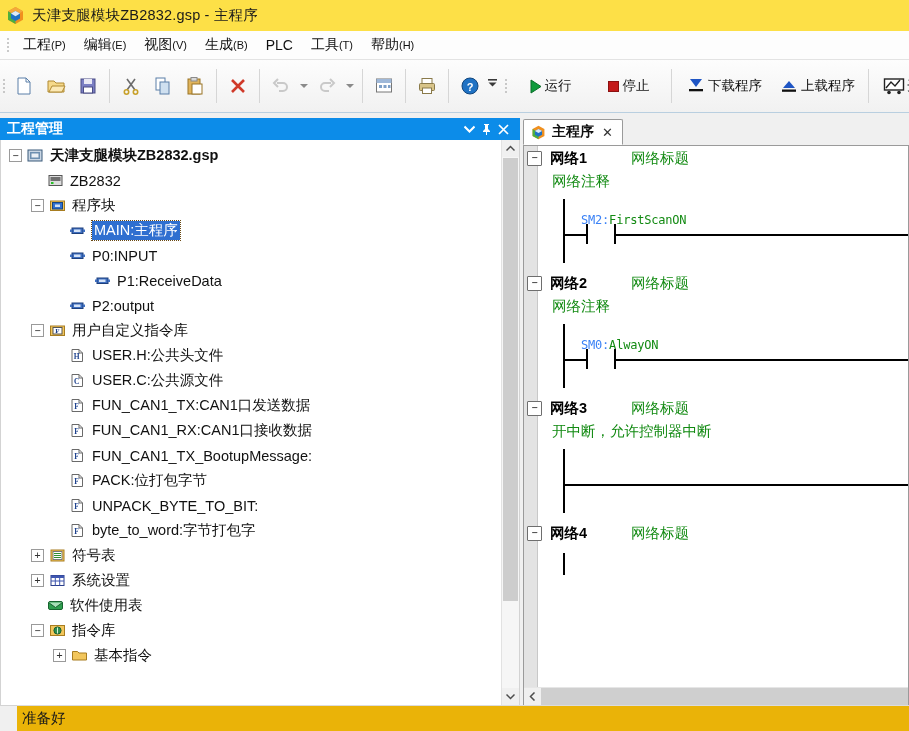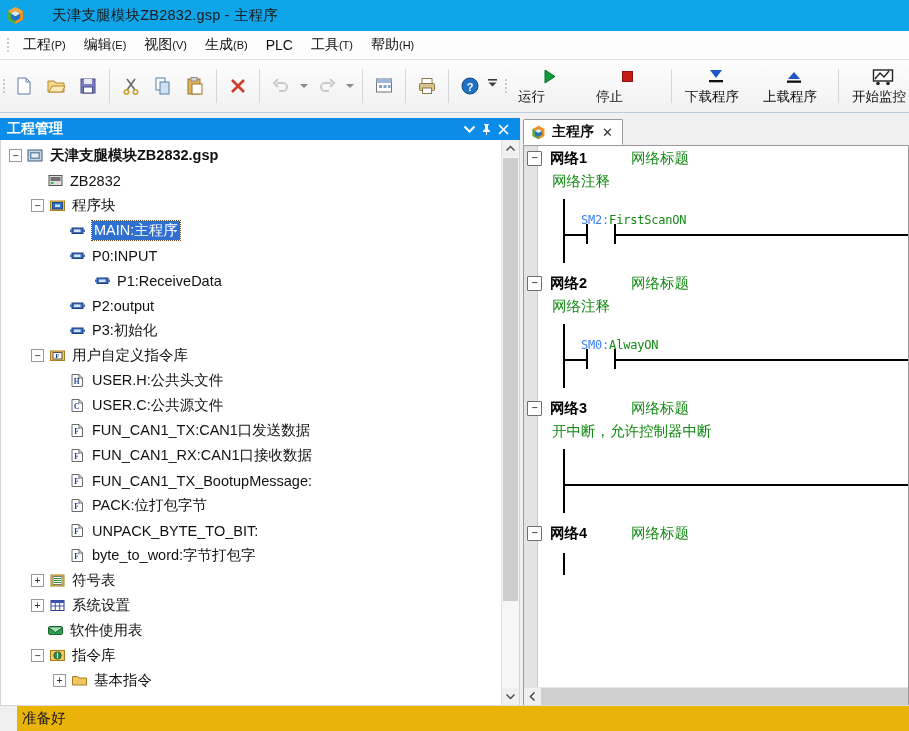--- a/index.html
+++ b/index.html
@@ -5,38 +5,38 @@
   html,body{margin:0;padding:0;}
   body{
     width:909px;height:731px;overflow:hidden;
     font-family:"Liberation Sans","DejaVu Sans",sans-serif;
     font-size:13px;color:#000;background:#f0f0f0;
     -webkit-font-smoothing:none;
   }
   #app{position:relative;width:909px;height:731px;background:#f0f0f0;}
 
   
-  .titlebar{height:31px;background:#0ea5e9;display:flex;align-items:center;padding-left:6px;gap:20px;}
+  .titlebar{height:31px;background:#fde047;display:flex;align-items:center;padding-left:6px;}
   .hexlogo{width:19px;height:19px;position:relative;flex:0 0 auto;margin-right:7px;}
   .title-text{font-size:14.5px;color:#1a1a1a;letter-spacing:.2px;white-space:nowrap;}
 
   
   .menubar{height:28px;background:#fdfdfd;display:flex;align-items:center;padding-left:4px;border-bottom:0;}
   .grip{width:7px;height:18px;display:flex;flex-direction:column;justify-content:center;align-items:center;gap:2px;margin-right:3px;}
   .grip i{display:block;width:2px;height:2px;background:#b9b9b9;border-radius:50%;}
   .menu-item{padding:2px 9px;font-size:14px;color:#101010;white-space:nowrap;cursor:default;}
   .menu-item .mn{font-size:11px;}
 
   
   .toolbar{height:52px;background:linear-gradient(#fdfdfd,#f1f1f1);display:flex;align-items:stretch;
            border-top:1px solid #e3e3e3;border-bottom:1px solid #b9cfe0;position:relative;}
   .tb-group{display:flex;align-items:center;}
   .tb-sep{width:1px;background:#d6d6d6;margin:8px 5px;height:34px;align-self:center;}
   .tb-small{width:30px;height:30px;display:flex;align-items:center;justify-content:center;cursor:default;border:1px solid transparent;border-radius:2px;}
-  .tb-big{min-width:62px;height:100%;display:flex;flex-direction:column;justify-content:center;gap:1px;padding:0 7px;cursor:default;border:1px solid transparent;}
+  .tb-big{min-width:62px;height:100%;display:flex;flex-direction:row;align-items:center;justify-content:center;gap:1px;padding:0 7px;cursor:default;border:1px solid transparent;}
   .tb-big .lbl{font-size:13.5px;color:#111;white-space:nowrap;}
   .tb-big .ic{height:21px;display:flex;align-items:center;justify-content:center;}
   .tb-overflow{width:12px;display:flex;flex-direction:column;justify-content:flex-end;align-items:center;padding-bottom:9px;}
 
   
   .main{position:absolute;left:0;top:118px;right:0;bottom:25px;display:flex;}
 
   
   .tree-panel{width:520px;display:flex;flex-direction:column;background:#fff;}
   .panel-head{height:22px;background:#0c8ce9;display:flex;align-items:center;padding:0 8px 0 7px;}
@@ -392,32 +392,20 @@
               <span class="nicon">
                 <svg width="17" height="15" viewBox="0 0 17 15">
                   <rect x="3" y="5" width="11" height="5.5" fill="#3f6fc0" stroke="#1d3f7c"></rect>
                   <rect x="5" y="6.5" width="6.5" height="2.5" fill="#d6e4f7"></rect>
                   <rect x="1" y="6.5" width="2" height="2.5" fill="#3f6fc0"></rect>
                   <rect x="14" y="6.5" width="2" height="2.5" fill="#3f6fc0"></rect>
                 </svg>
               </span>
               <span class="nlabel">P2:output</span>
             </div>
-            <div class="node" style="padding-left: 52px;">
-              <span class="exp-pad"></span>
-              <span class="nicon">
-                <svg width="17" height="15" viewBox="0 0 17 15">
-                  <rect x="3" y="5" width="11" height="5.5" fill="#3f6fc0" stroke="#1d3f7c"></rect>
-                  <rect x="5" y="6.5" width="6.5" height="2.5" fill="#d6e4f7"></rect>
-                  <rect x="1" y="6.5" width="2" height="2.5" fill="#3f6fc0"></rect>
-                  <rect x="14" y="6.5" width="2" height="2.5" fill="#3f6fc0"></rect>
-                </svg>
-              </span>
-              <span class="nlabel">P3:初始化</span>
-            </div>
             <div class="node" style="padding-left: 30px;">
               <span class="exp">−</span>
               <span class="nicon">
                 <svg width="17" height="15" viewBox="0 0 17 15">
                   <rect x="1.5" y="3" width="14" height="9.5" fill="#f2c65c" stroke="#a87d20"></rect>
                   <rect x="4" y="4.5" width="9" height="6.5" fill="#fff" stroke="#555"></rect>
                   <text x="8.5" y="10" font-size="7" font-weight="bold" fill="#1b3f8c" text-anchor="middle" font-family="Liberation Serif">F</text>
                 </svg>
               </span>
               <span class="nlabel">用户自定义指令库</span>

